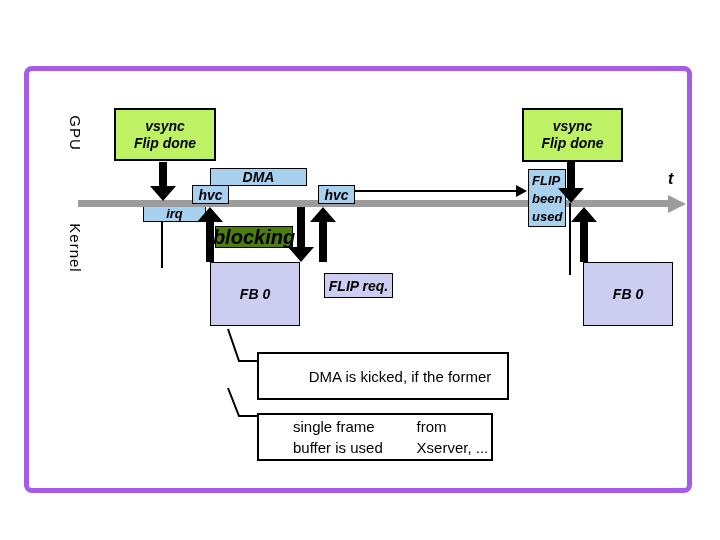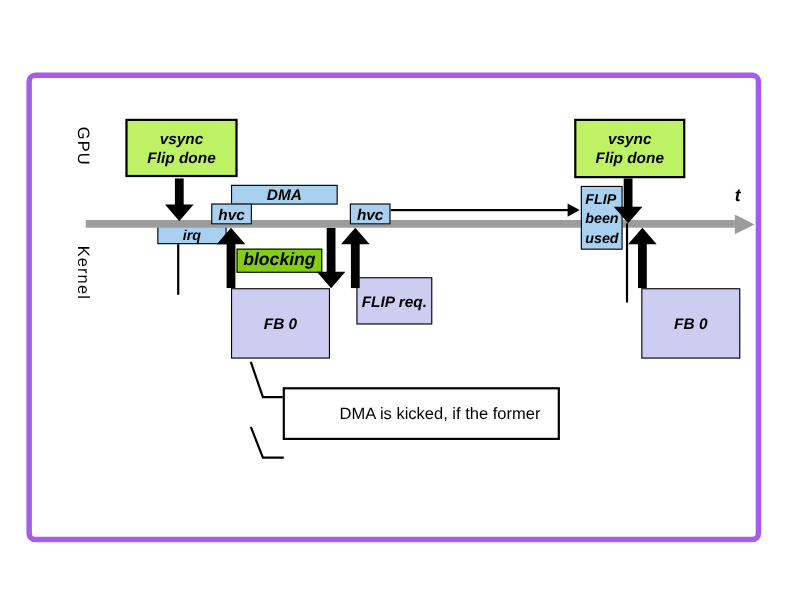--- a/index.html
+++ b/index.html
@@ -14,22 +14,22 @@
   .evt{background:#bef264;border:2px solid #000;display:flex;flex-direction:column;
        align-items:center;justify-content:center;font-style:italic;font-weight:bold;
        font-size:14px;line-height:17px;z-index:3;}
   
   .blue{background:#a8d1f0;border:1px solid #000;display:flex;align-items:center;justify-content:center;
         font-style:italic;font-weight:bold;font-size:14px;z-index:3;}
   
   .lav{background:#cdcdf2;border:1px solid #000;display:flex;align-items:center;justify-content:center;
        font-style:italic;font-weight:bold;font-size:14px;z-index:3;}
   
-  .tag{background:#84cc16;border:1px solid #000;display:flex;align-items:center;justify-content:center;
-       font-style:italic;font-weight:bold;font-size:16px;z-index:3;}
+  .tag{background:#4d7c0f;border:1px solid #000;display:flex;align-items:center;justify-content:center;
+       font-style:italic;font-weight:bold;font-size:20px;z-index:3;}
   
   .callout{background:#fff;border:2px solid #000;display:flex;align-items:center;
            justify-content:center;font-size:15px;line-height:21px;z-index:3;padding-left:34px;}
   .bar{background:#9c9c9c;z-index:2;}
   .thinline{background:#000;z-index:2;}
   .arr{z-index:4;}
   .t-label{font-style:italic;font-weight:bold;font-size:16px;z-index:3;}
 </style>
 </head>
 <body>
@@ -62,21 +62,21 @@
   <div class="abs blue" style="left:528px;top:169px;width:38px;height:58px;font-size:13px;
        flex-direction:column;align-items:flex-start;justify-content:flex-end;line-height:18px;padding-left:3px;">
     <span>FLIP</span>
     <span>been</span>
     <span>used</span>
   </div>
 
   <div class="abs tag" style="left:215px;top:226px;width:78px;height:22px;">blocking</div>
 
   <div class="abs lav" style="left:210px;top:262px;width:90px;height:64px;">FB 0</div>
-  <div class="abs lav" style="left:324px;top:252px;width:69px;height:43px;">FLIP req.</div>
+  <div class="abs lav" style="left:324px;top:273px;width:69px;height:25px;">FLIP req.</div>
   <div class="abs lav" style="left:583px;top:262px;width:90px;height:64px;">FB 0</div>
 
   <svg class="abs arr" style="left:149px;top:162px;" width="28" height="39">
     <polygon points="10,0 18,0 18,24 27,24 14,39 1,24 10,24" fill="#000"></polygon>
   </svg>
   <svg class="abs arr" style="left:557px;top:162px;" width="28" height="41">
     <polygon points="10,0 18,0 18,26 27,26 14,41 1,26 10,26" fill="#000"></polygon>
   </svg>
   <svg class="abs arr" style="left:196px;top:207px;" width="28" height="55">
     <polygon points="14,0 27,15 18,15 18,55 10,55 10,15 1,15" fill="#000"></polygon>
@@ -101,14 +101,18 @@
   <svg class="abs" style="left:226px;top:327px;z-index:2;" width="34" height="38">
     <polyline points="2,2 13,34 32,34" fill="none" stroke="#000" stroke-width="2"></polyline>
   </svg>
   <svg class="abs" style="left:226px;top:386px;z-index:2;" width="34" height="33">
     <polyline points="2,2 13,30 32,30" fill="none" stroke="#000" stroke-width="2"></polyline>
   </svg>
 
   <div class="abs callout" style="left:257px;top:352px;width:252px;height:48px;">
     <span>DMA is kicked, if the former</span>
   </div>
+  <div class="abs callout" style="left:257px;top:413px;width:236px;height:48px;">
+    <span>single frame buffer is used</span>
+    <span>from Xserver, ...</span>
+  </div>
 
 </div>
 
 </body></html>

